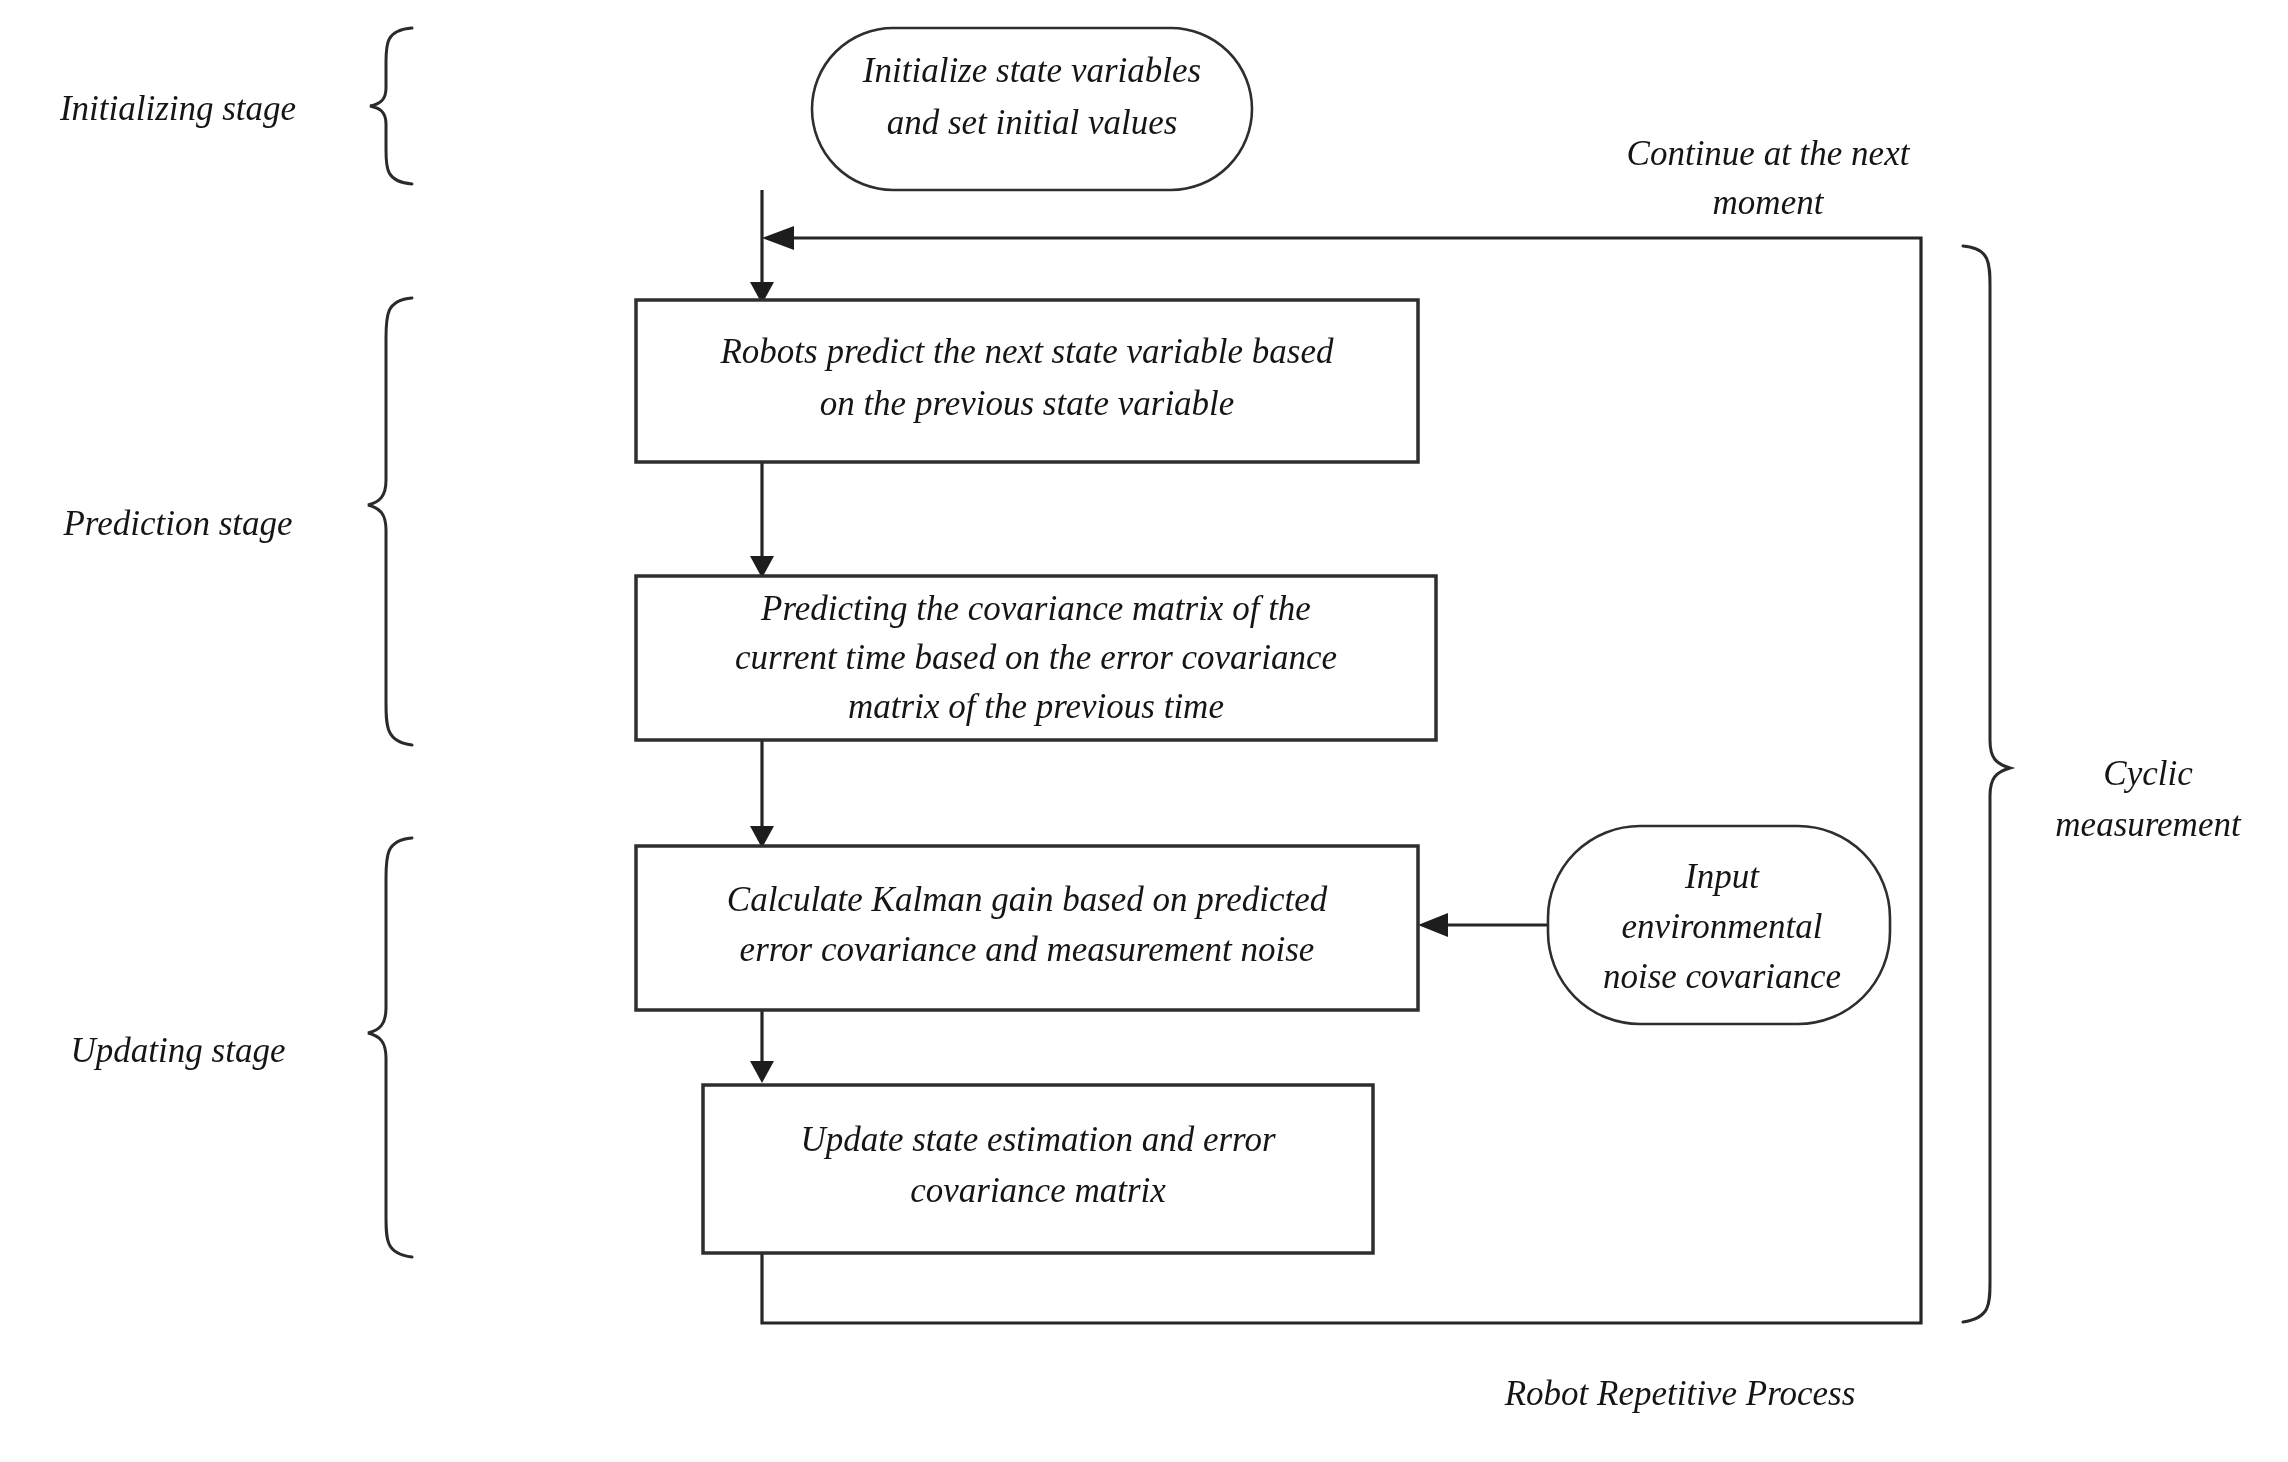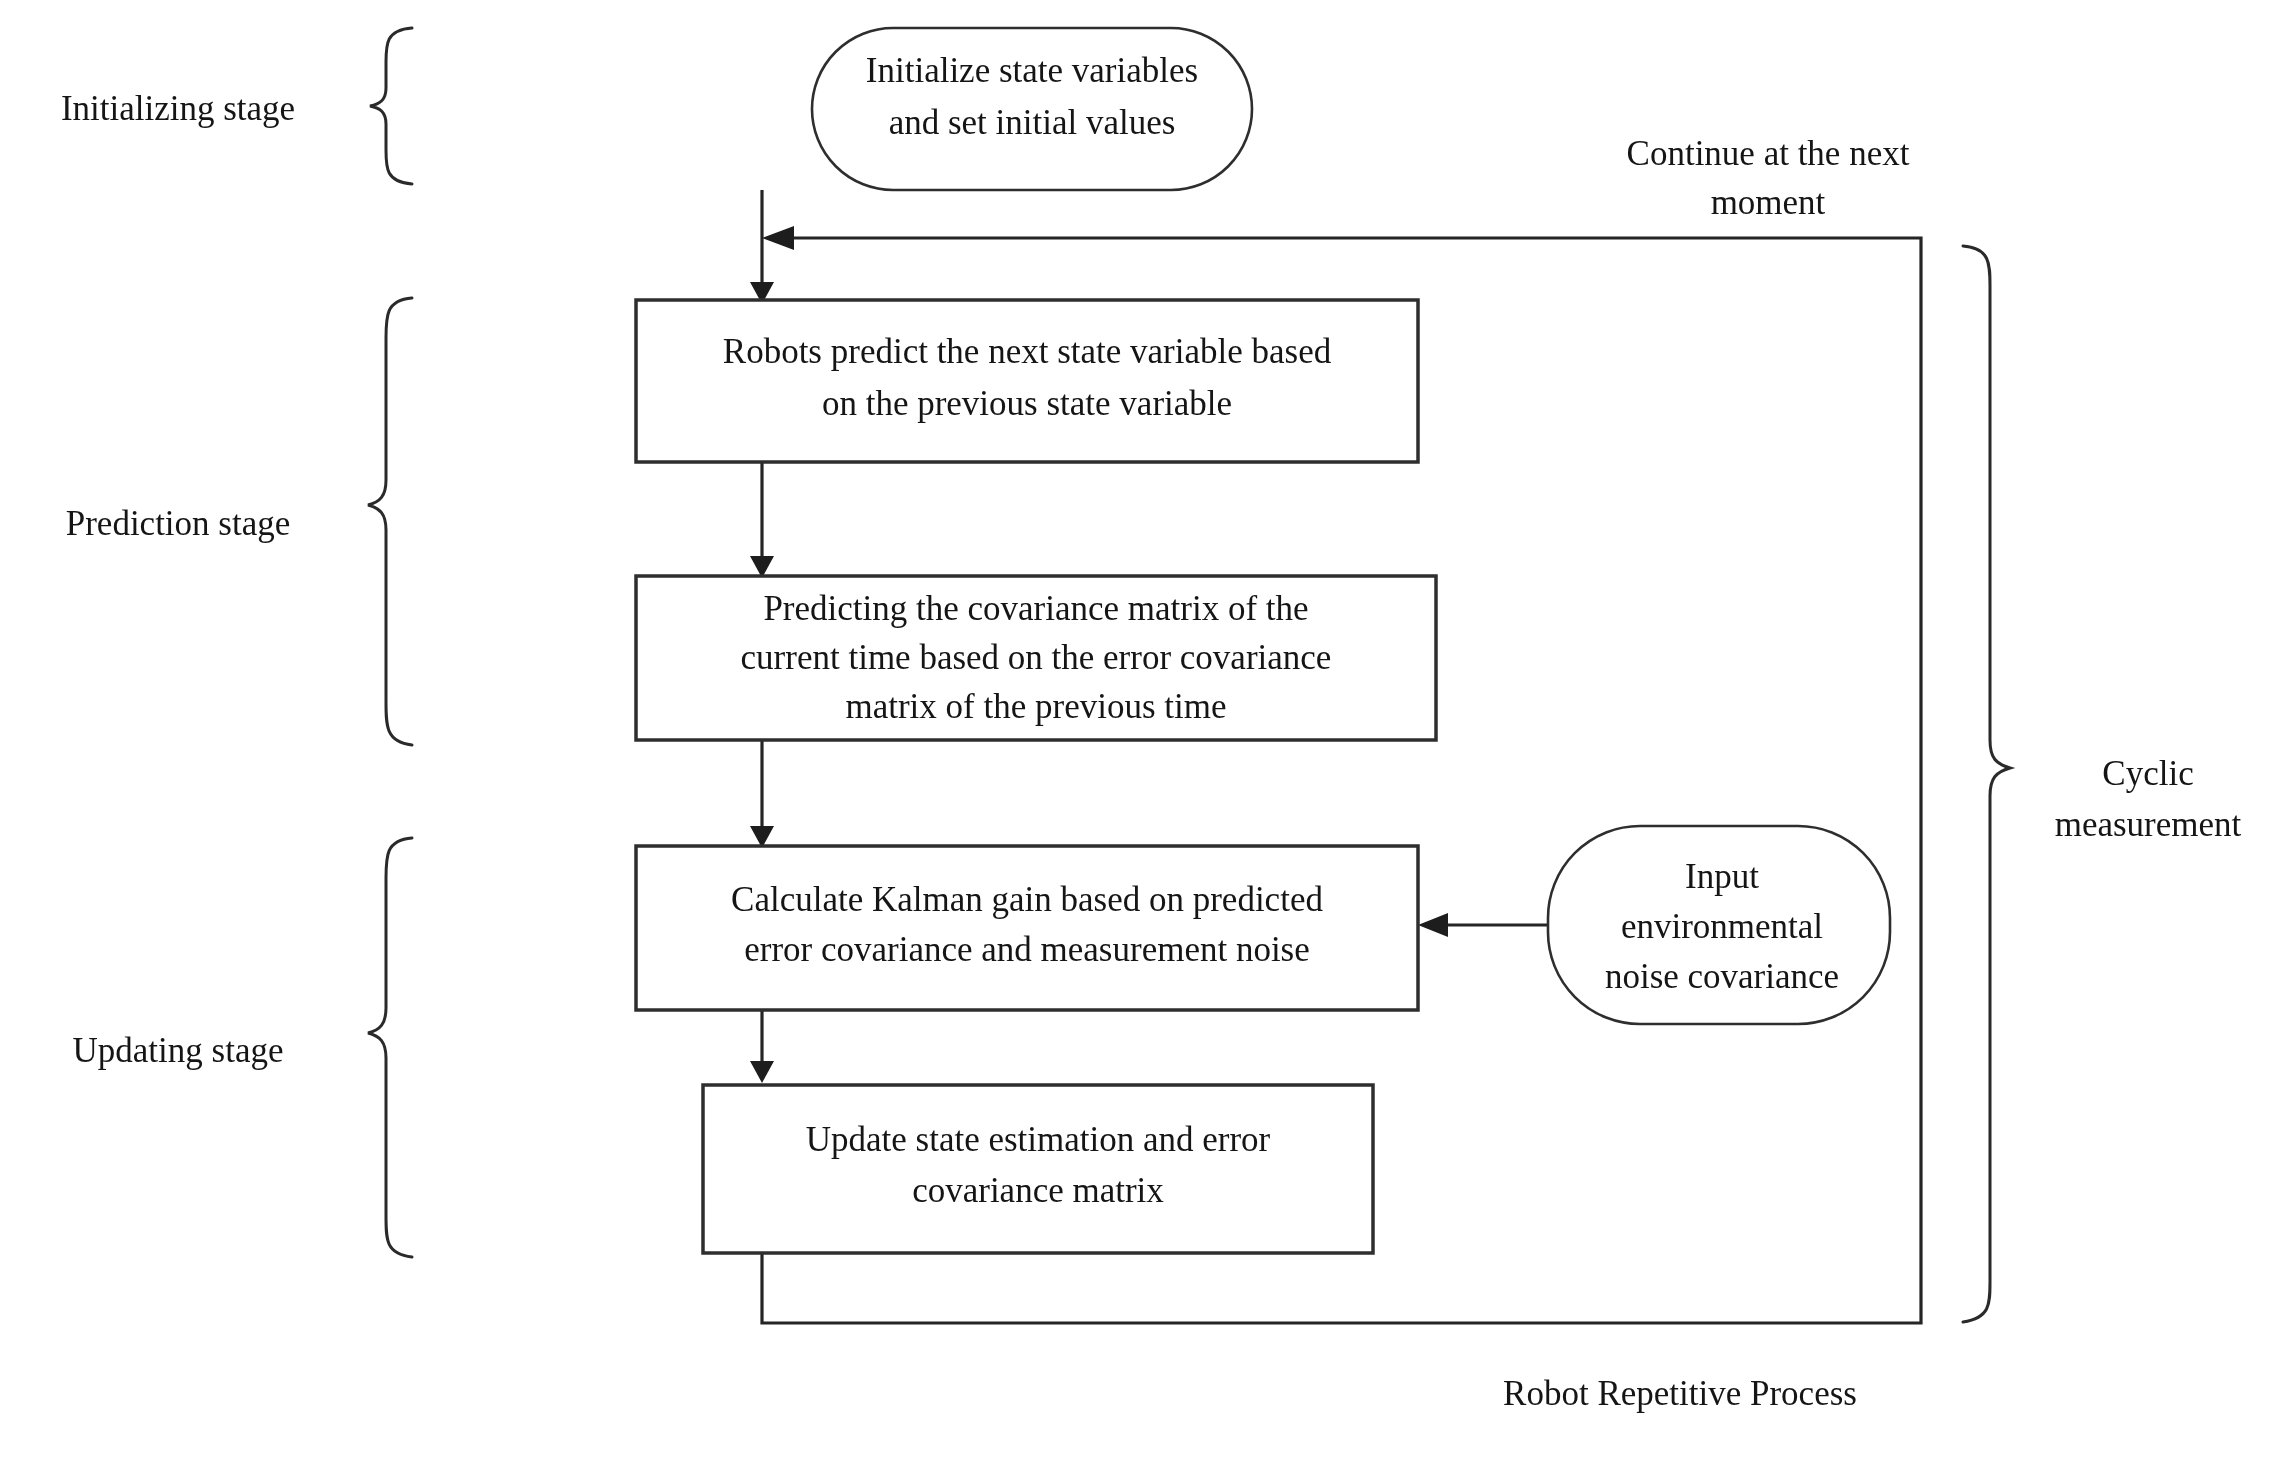--- a/index.html
+++ b/index.html
@@ -11,20 +11,21 @@
     width: 2288px;
     height: 1462px;
     font-family: "Liberation Serif", "DejaVu Serif", serif;
     color: #1a1a1a;
     overflow: hidden;
   }
   #flow-root {
     position: relative;
     width: 1956px;
     height: 1462px;
+    font-style: italic;
   }
   svg.flow-canvas {
     position: absolute;
     top: 0;
     left: 0;
     width: 2288px;
     height: 1462px;
   }
   .shape-stroke {
     fill: #ffffff;

